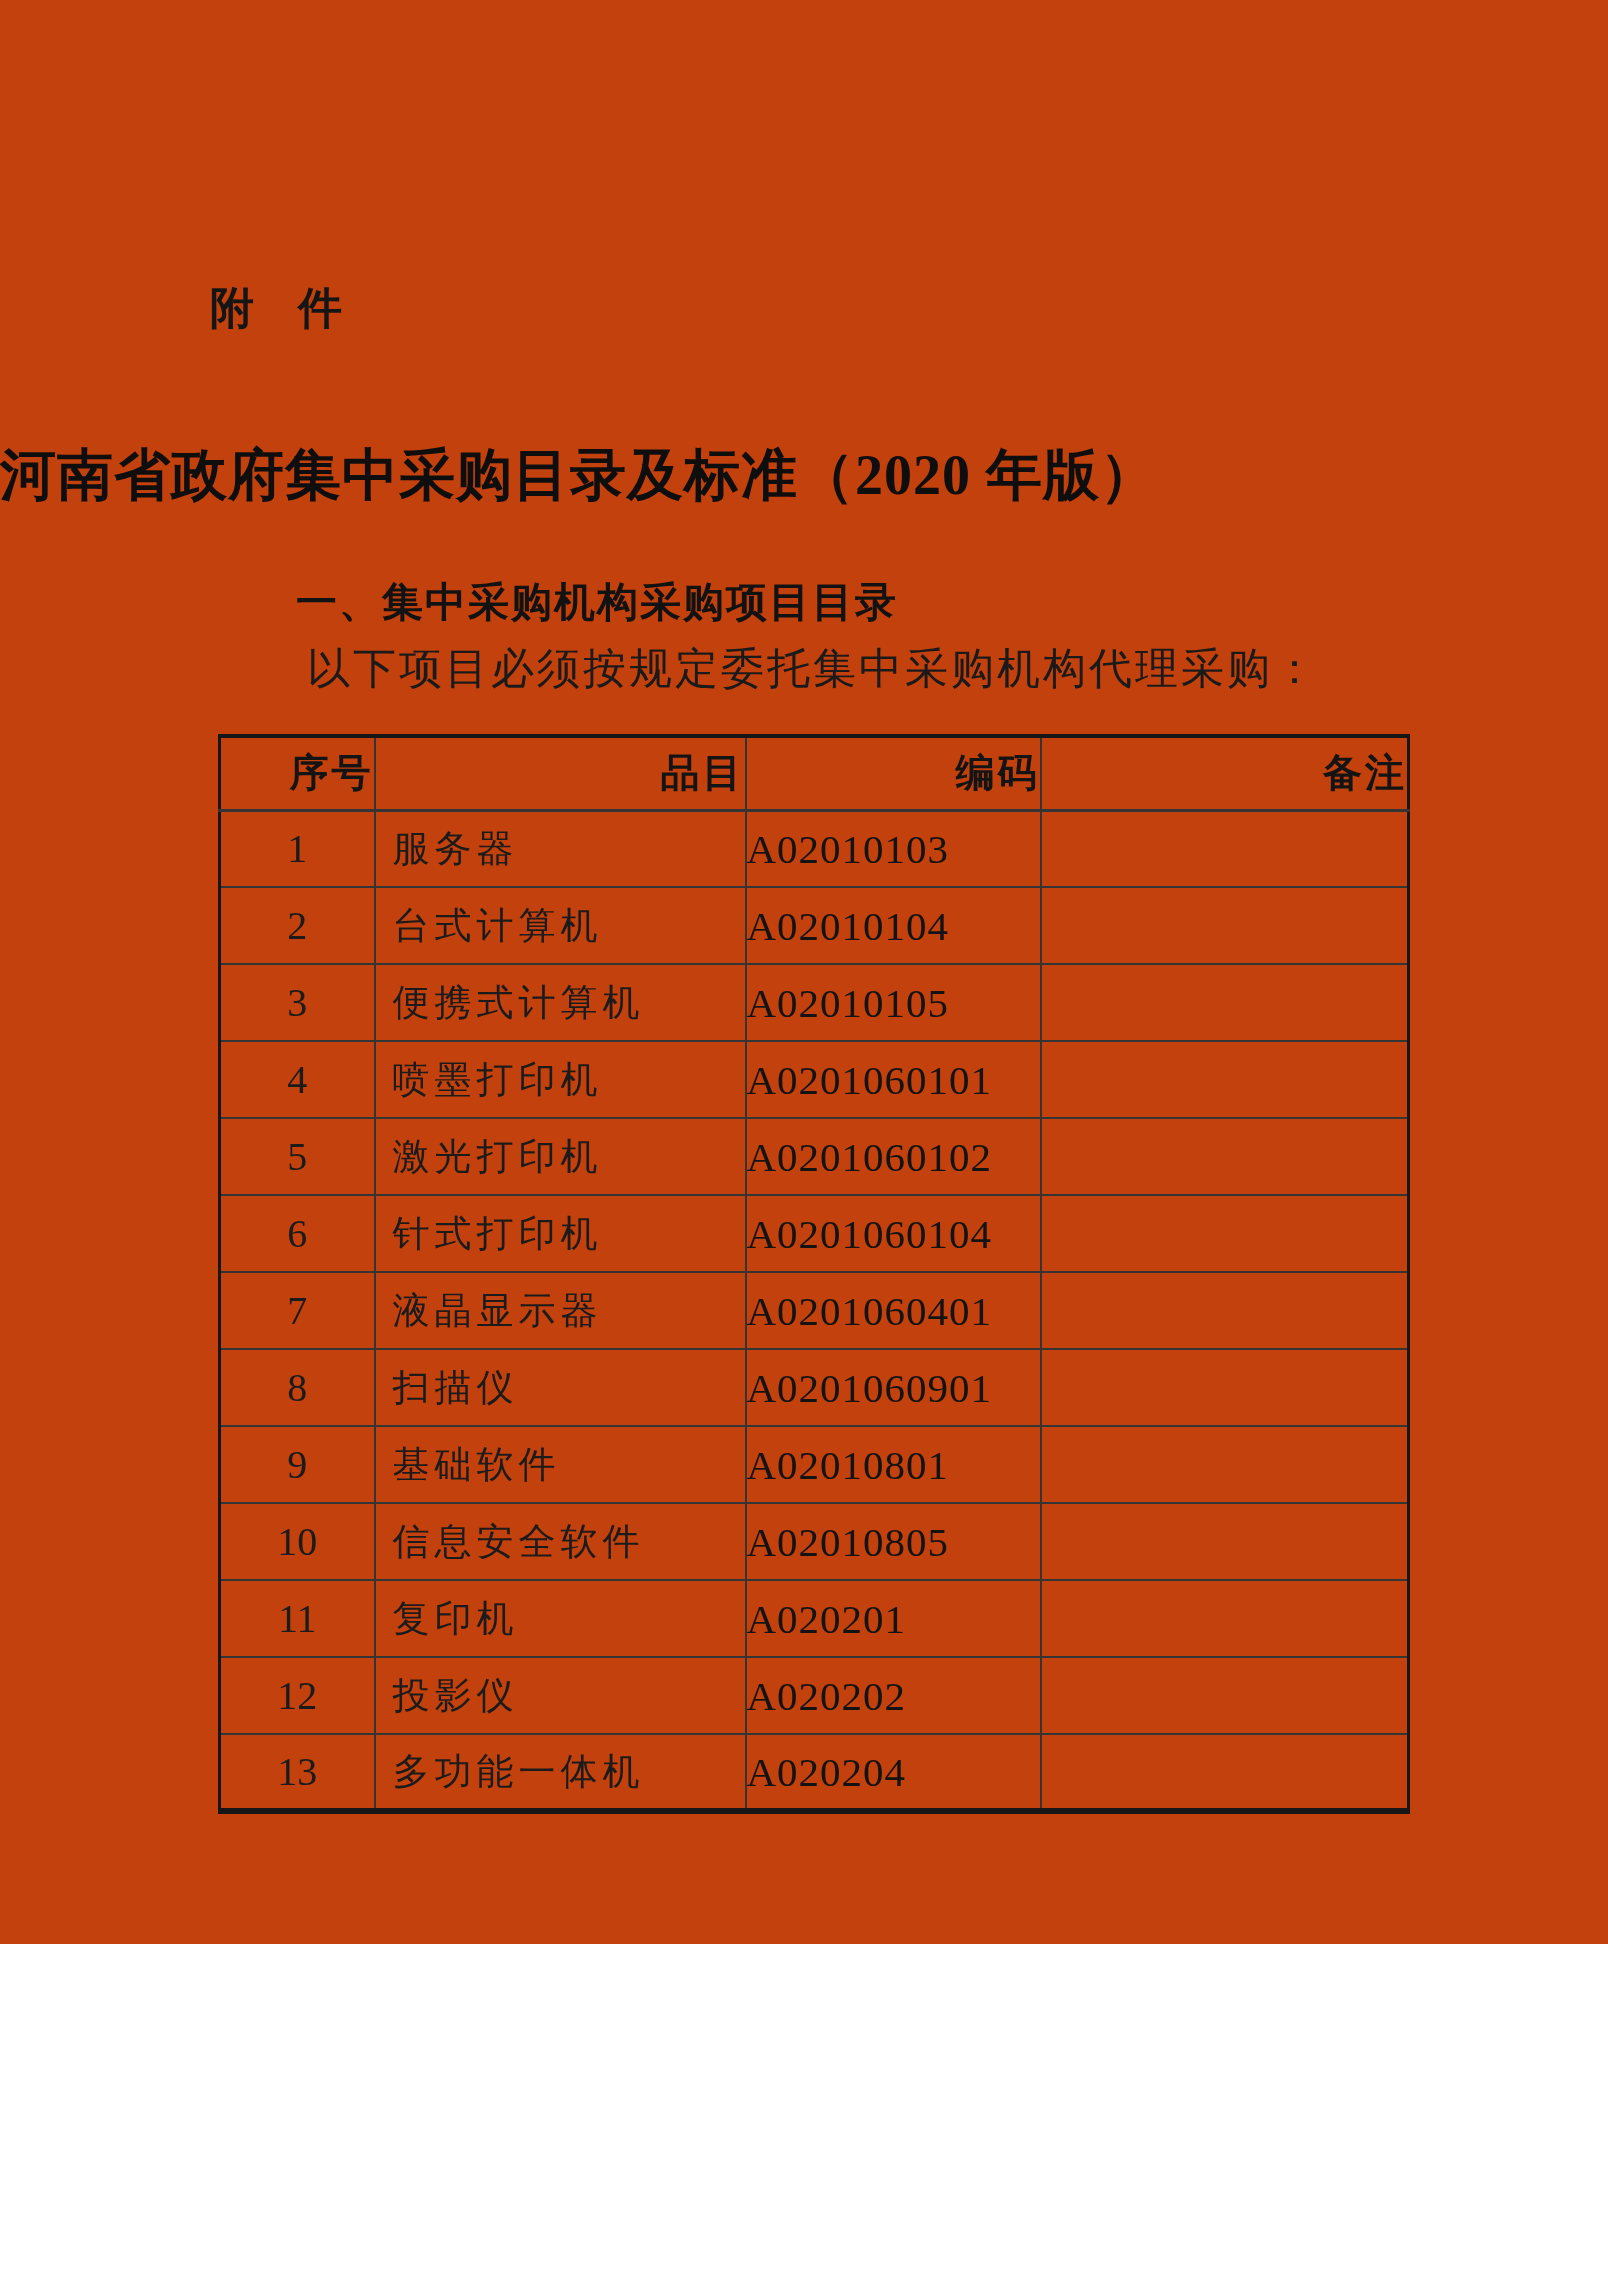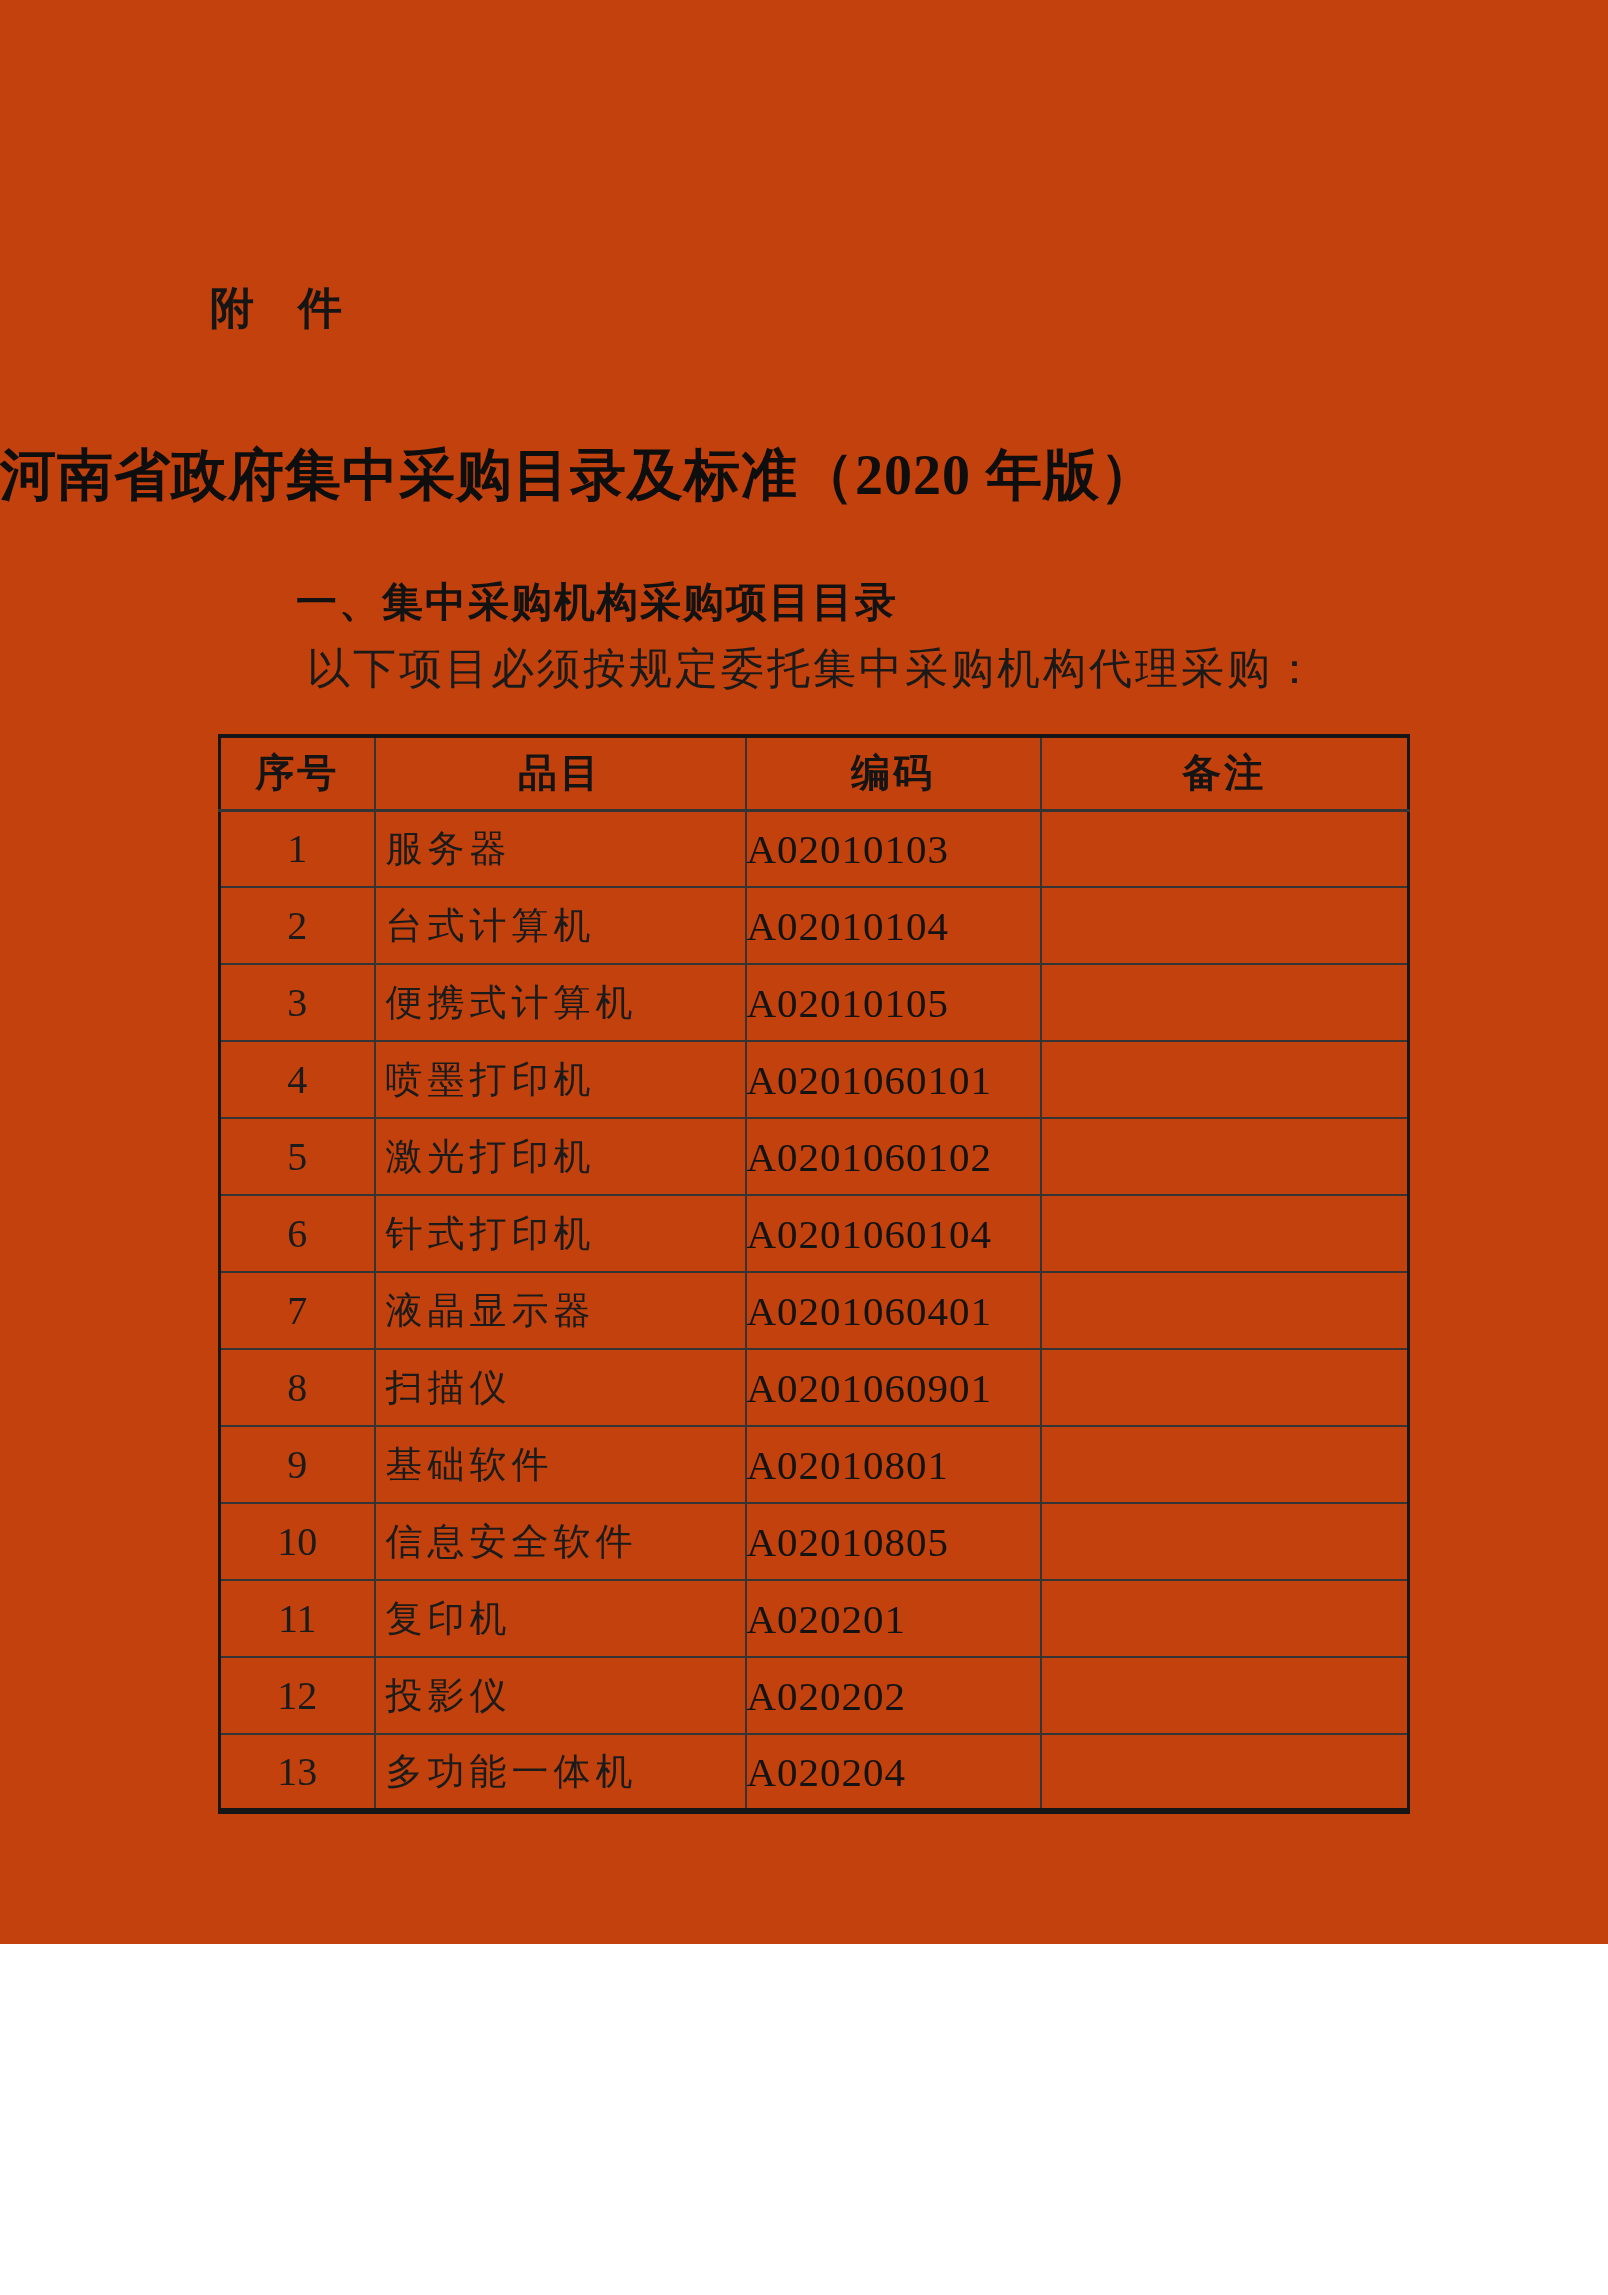--- a/index.html
+++ b/index.html
@@ -72,21 +72,21 @@
     border: 2px solid #343434;
     vertical-align: middle;
     overflow: hidden;
   }
   table.catalog thead tr { height: 74px; }
   table.catalog thead th {
     font-family: "Liberation Sans", sans-serif;
     font-weight: 700;
     font-size: 39px;
     letter-spacing: 3px;
-    text-align: center;
+    text-align: right;
     color: #141414;
     border-bottom-width: 3px;
   }
   tr.category-row { height: 76px; }
   tr.category-row td {
     font-family: "Liberation Serif", serif;
     font-size: 39px;
     letter-spacing: 4px;
     padding-left: 13px;
     color: #181818;
@@ -95,21 +95,21 @@
   tr.data-row td.c-no {
     text-align: center;
     font-family: "Liberation Serif", serif;
     font-size: 40px;
     color: #1b1b1b;
   }
   tr.data-row td.c-item {
     font-family: "Liberation Serif", serif;
     font-size: 37px;
     letter-spacing: 5px;
-    padding-left: 10px;
+    padding-left: 17px;
     color: #1b1b1b;
   }
   tr.data-row td.c-code {
     font-family: "Liberation Serif", serif;
     font-size: 41px;
     letter-spacing: 1px;
     color: #131313;
   }
   .footer {
     position: absolute;

